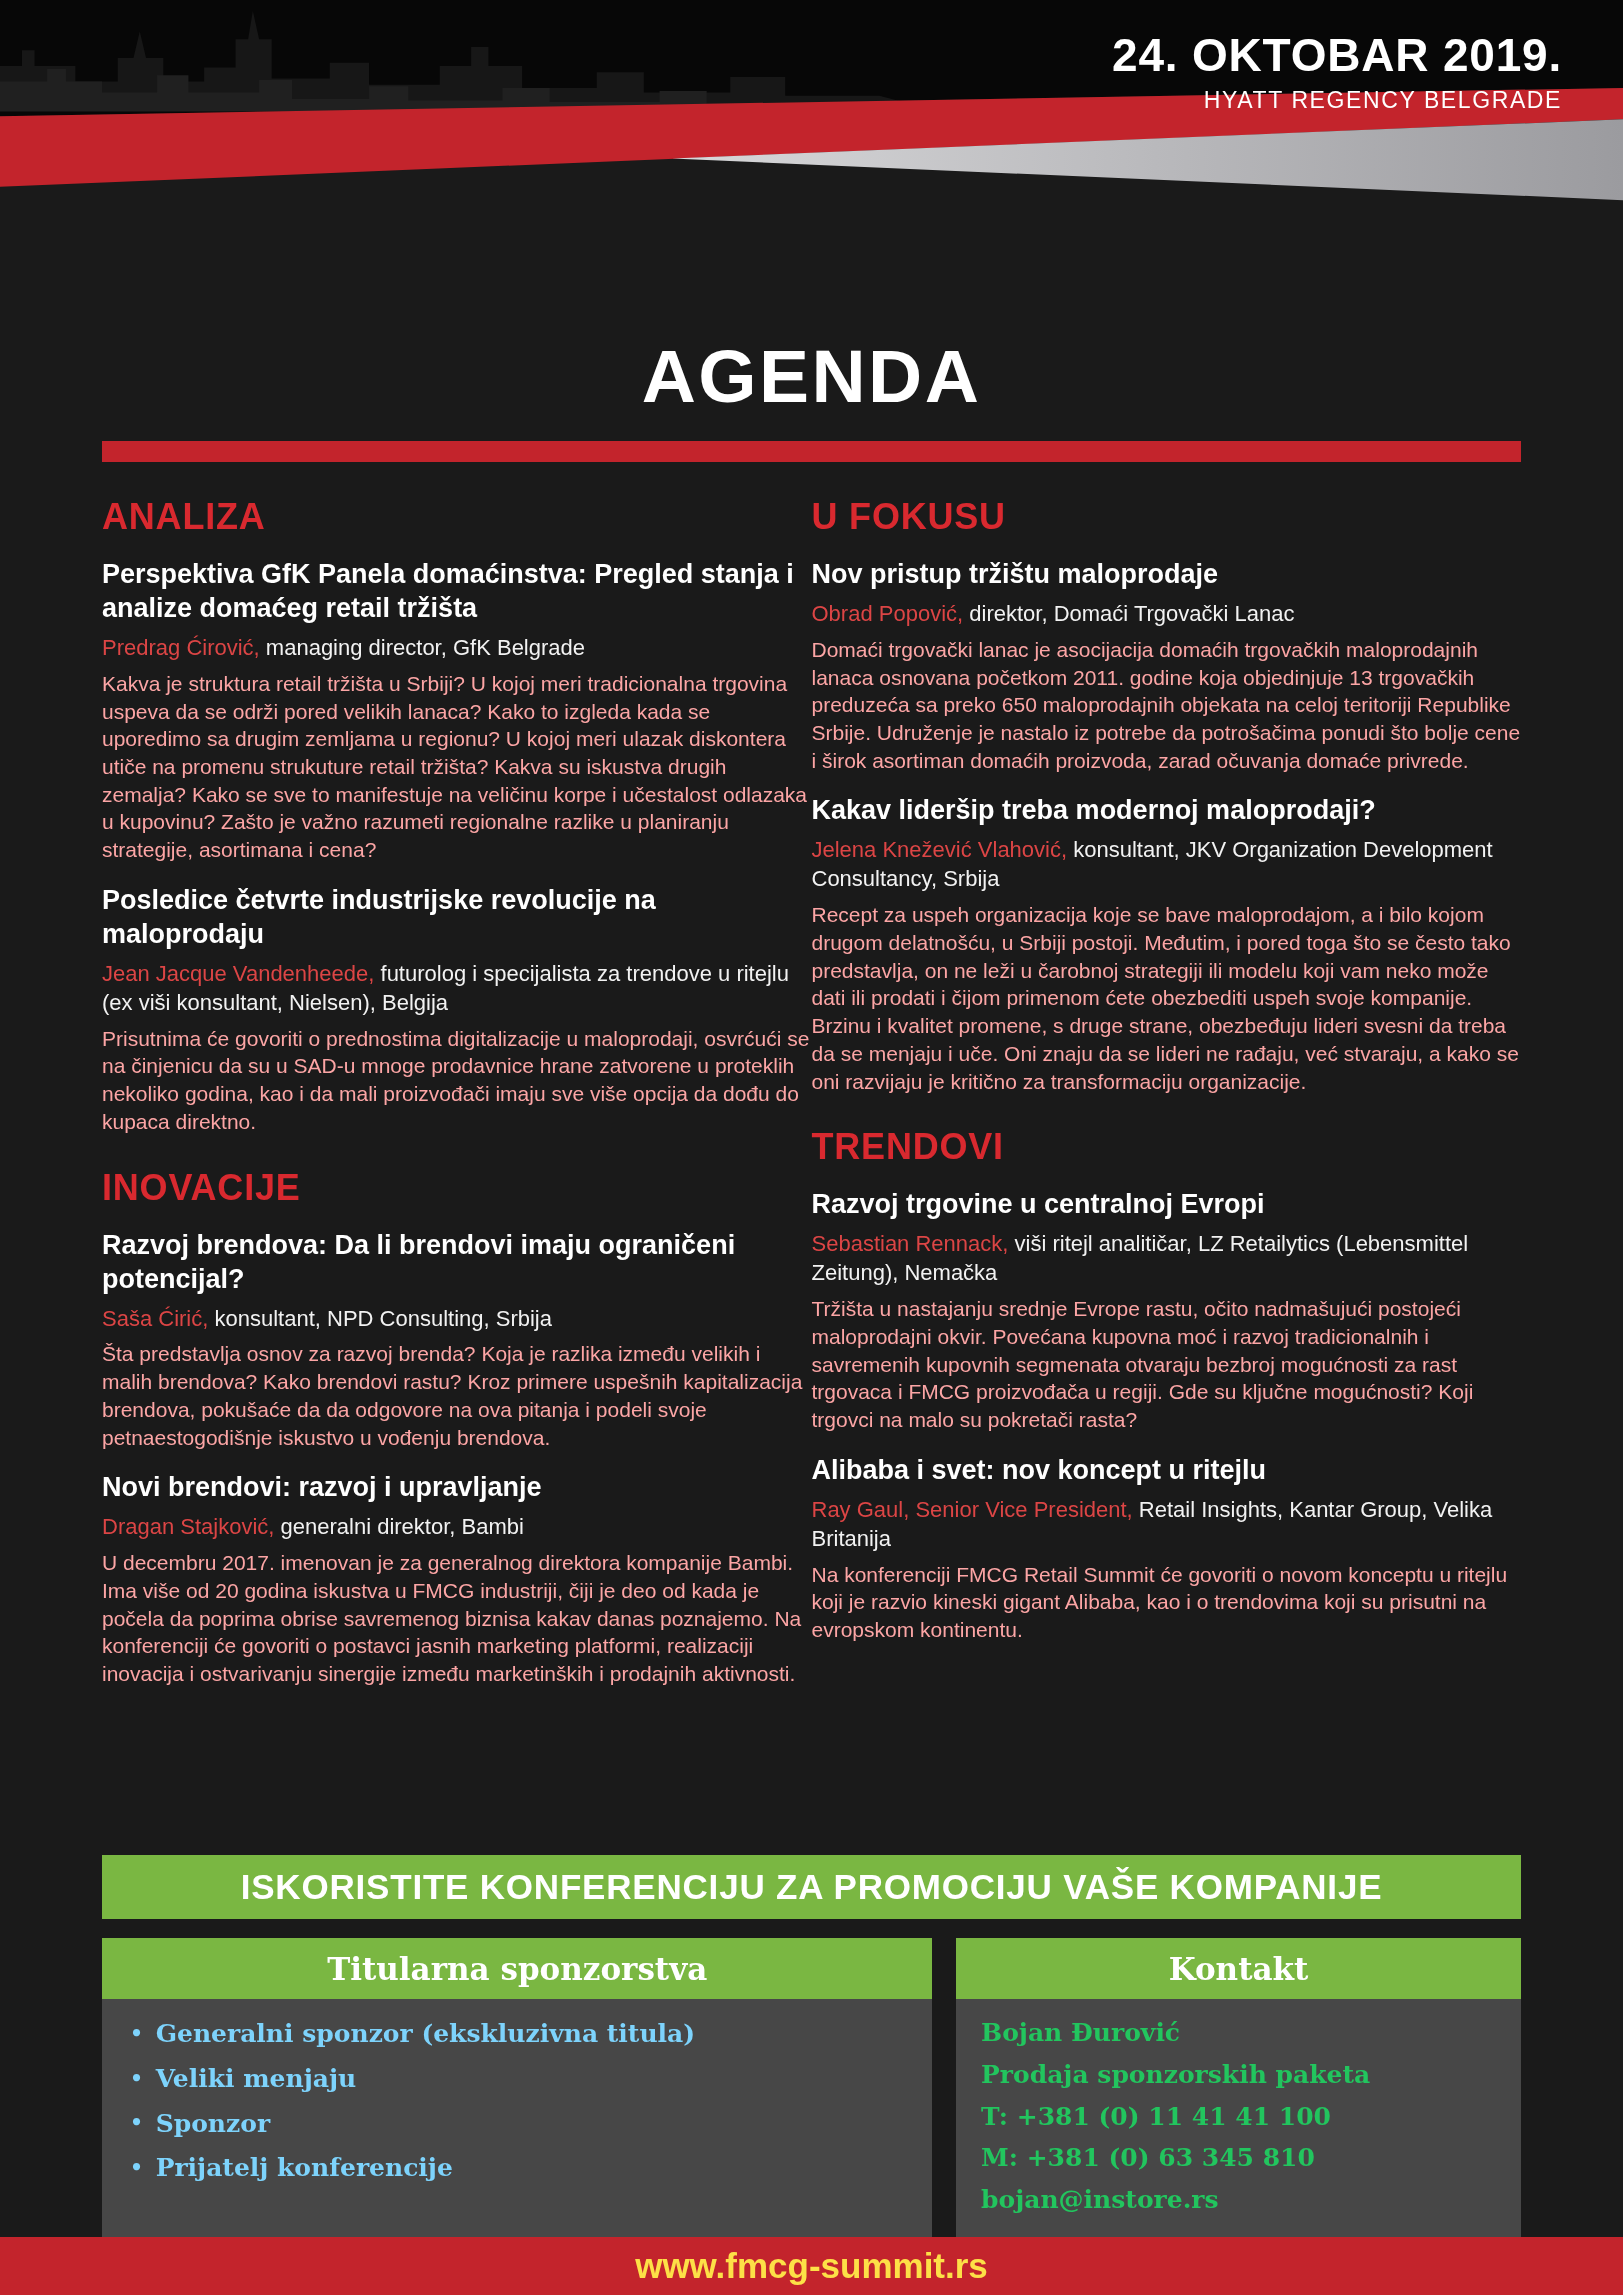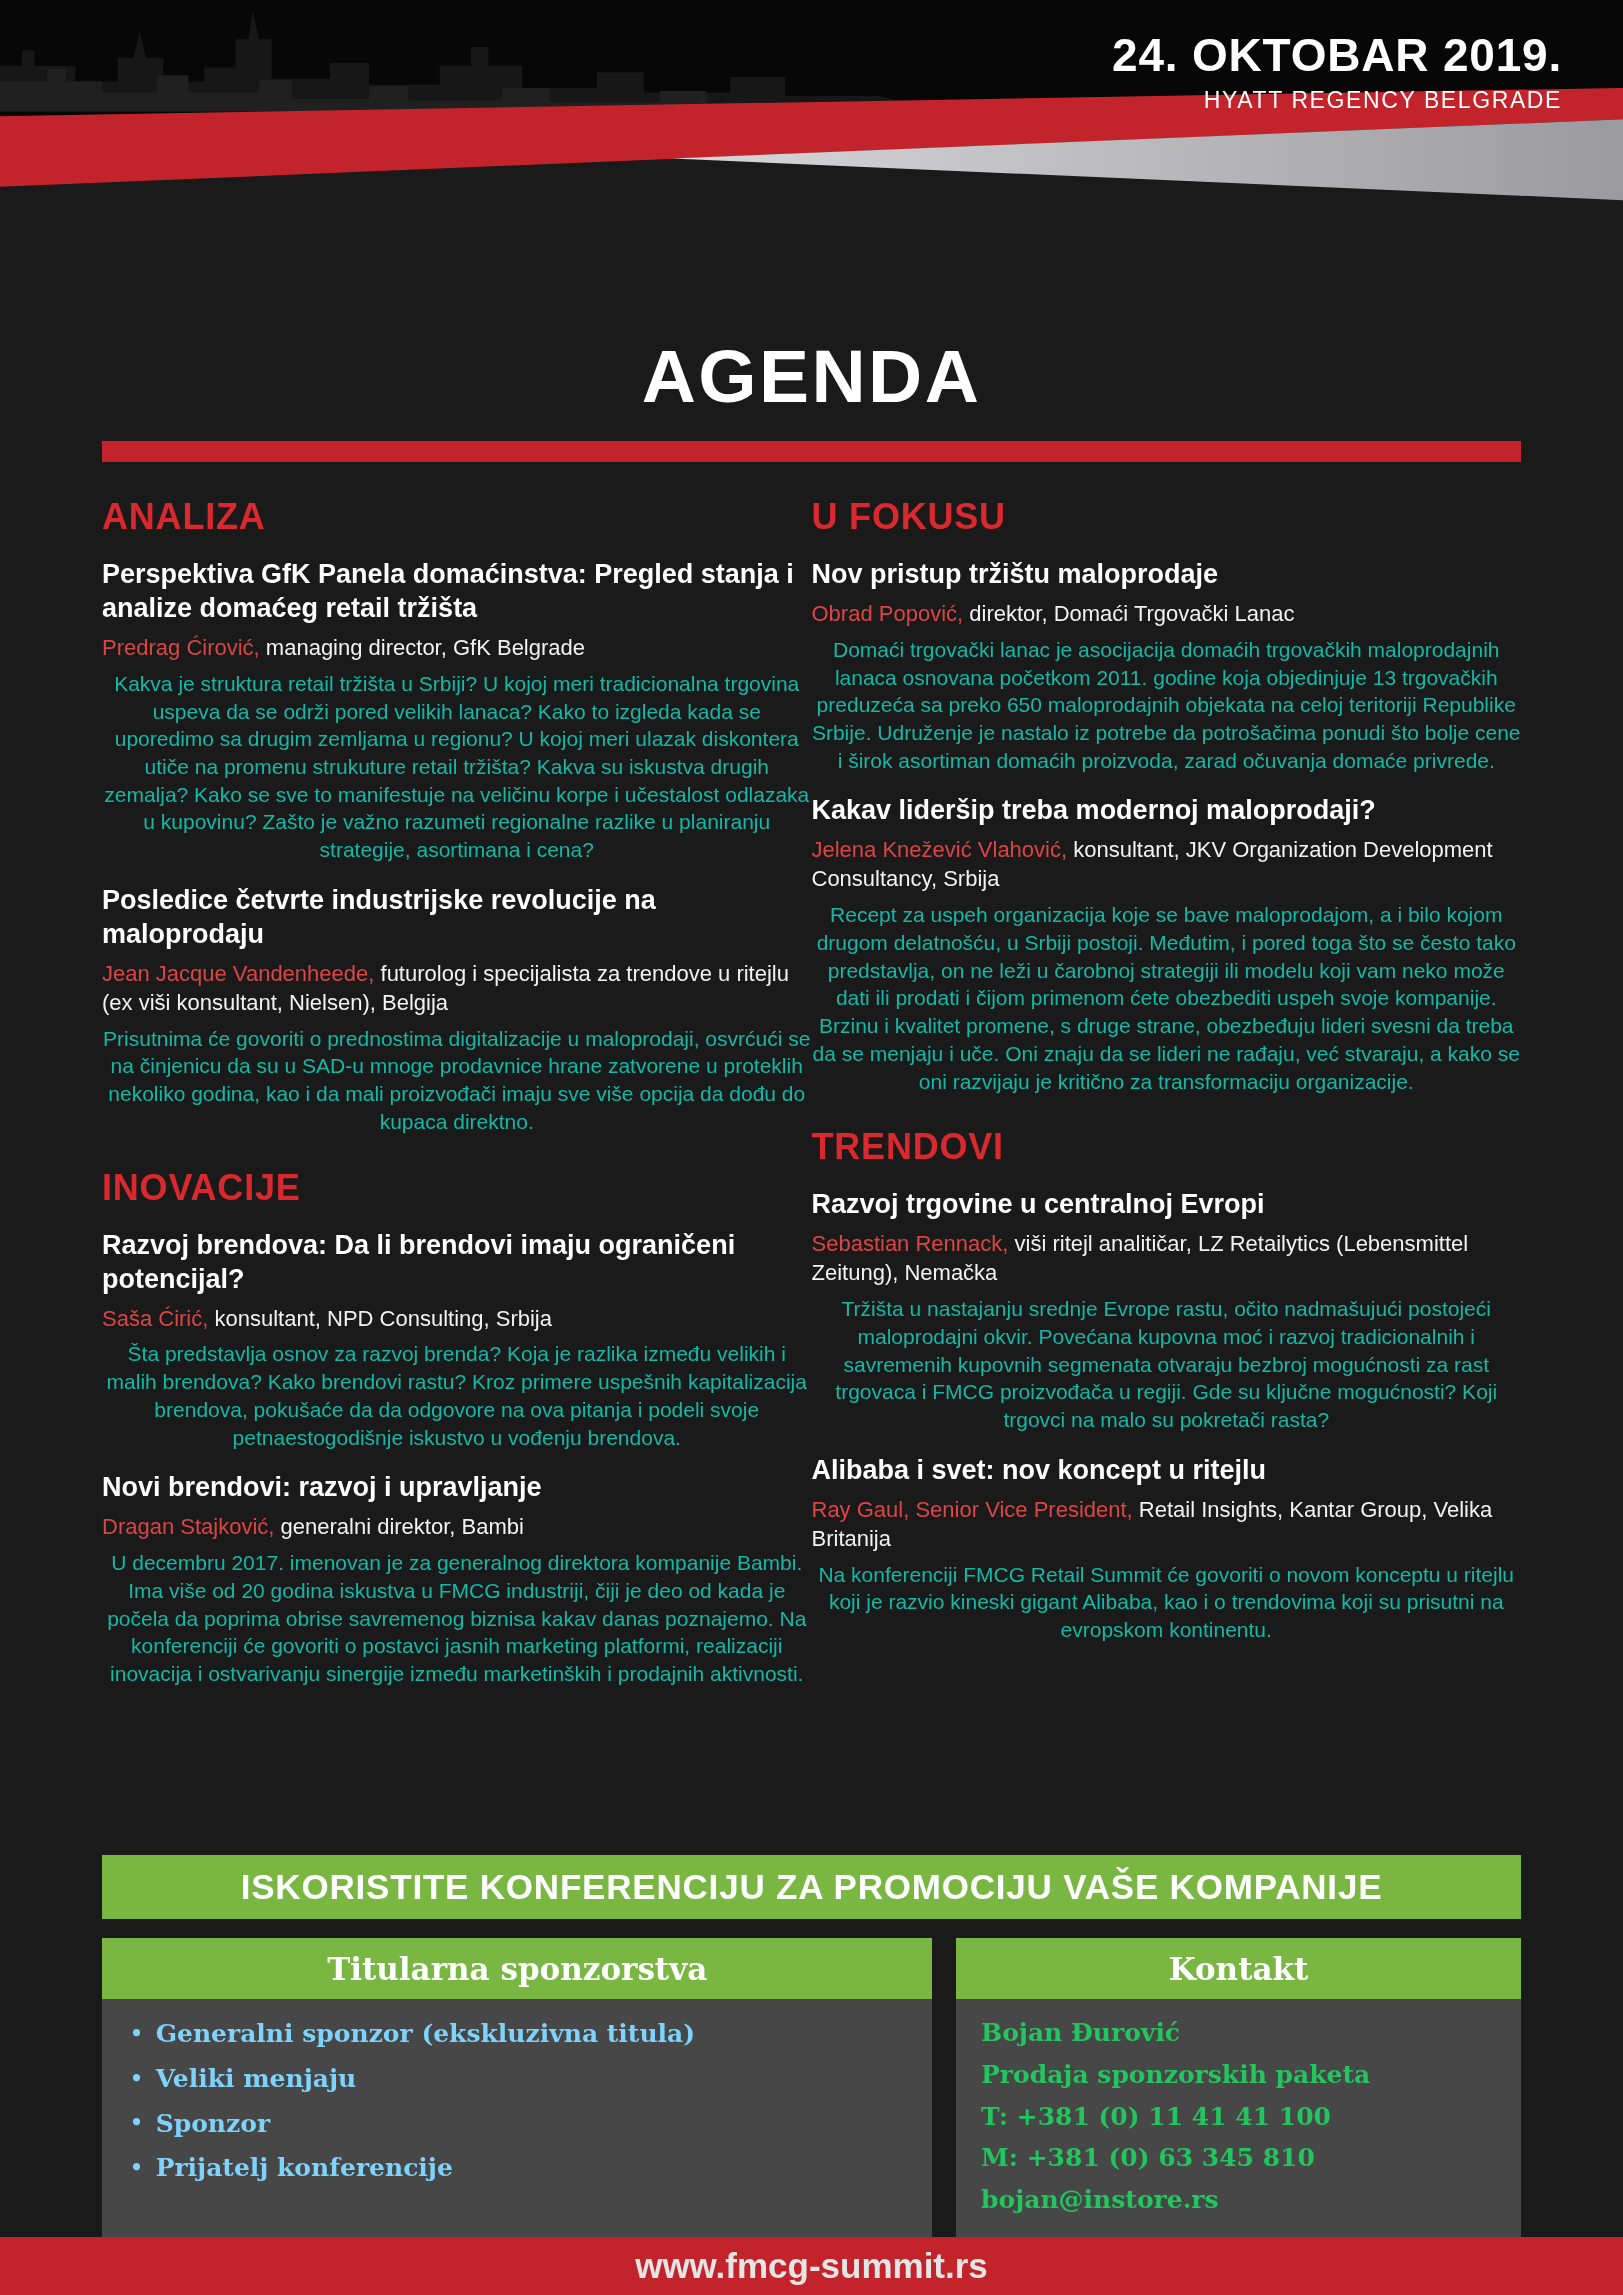--- a/index.html
+++ b/index.html
@@ -45,22 +45,22 @@
   }
   .agenda-section:first-child .section-heading { margin-top: 0; }
   .talk-title {
     margin: 19px 0 7.9px; color: #fff;
     font-size: 27px; font-weight: 700; line-height: 1.26;
   }
   .speaker { margin: 0 0 7.9px; font-size: 22px; line-height: 1.32; color: #f2f2f2; }
   .speaker-name { color: #dc4545; }
   .speaker-role { color: #f2f2f2; }
   .abstract {
-    margin: 0 0 7.9px; color: #14b8a6;
-    font-size: 21px; line-height: 1.32; text-align: center;
+    margin: 0 0 7.9px; color: #fca5a5;
+    font-size: 21px; line-height: 1.32;
   }
 
   
   .promo-banner {
     position: absolute; top: 1855px; left: 102px; right: 102px; height: 64px;
     background: #7ab742; display: flex; align-items: center; justify-content: center;
   }
   .promo-banner span {
     font-size: 35px; font-weight: 800; letter-spacing: 0.8px; color: #fff;
   }
@@ -88,21 +88,21 @@
   .sponsor-list li { margin: 0 0 15.7px; }
   .sponsor-list li::before { content: "•"; font-size: 20.4px; margin-right: 12.6px; position: relative; top: -2.4px; }
   .contact-body { padding: 17.3px 25px; font-family: "DejaVu Serif", serif; font-weight: 700; }
   .contact-body p { margin: 0 0 7.9px; font-size: 25px; line-height: 1.35; color: #22c55e; }
 
   
   .footer {
     position: absolute; left: 0; right: 0; bottom: 0; height: 58px;
     background: #c3242c; display: flex; align-items: center; justify-content: center;
   }
-  .footer span { font-size: 35px; font-weight: 800; color: #e5e5e5; }
+  .footer span { font-size: 35px; font-weight: 800; color: #fde047; }
 </style>
 </head>
 <body>
 
 <div class="page">
 
   <header class="masthead">
     <svg class="mast-svg" viewBox="0 0 2067 330" preserveAspectRatio="none" aria-hidden="true">
       <defs>
         <linearGradient id="silver" x1="0" y1="0" x2="1" y2="0">

